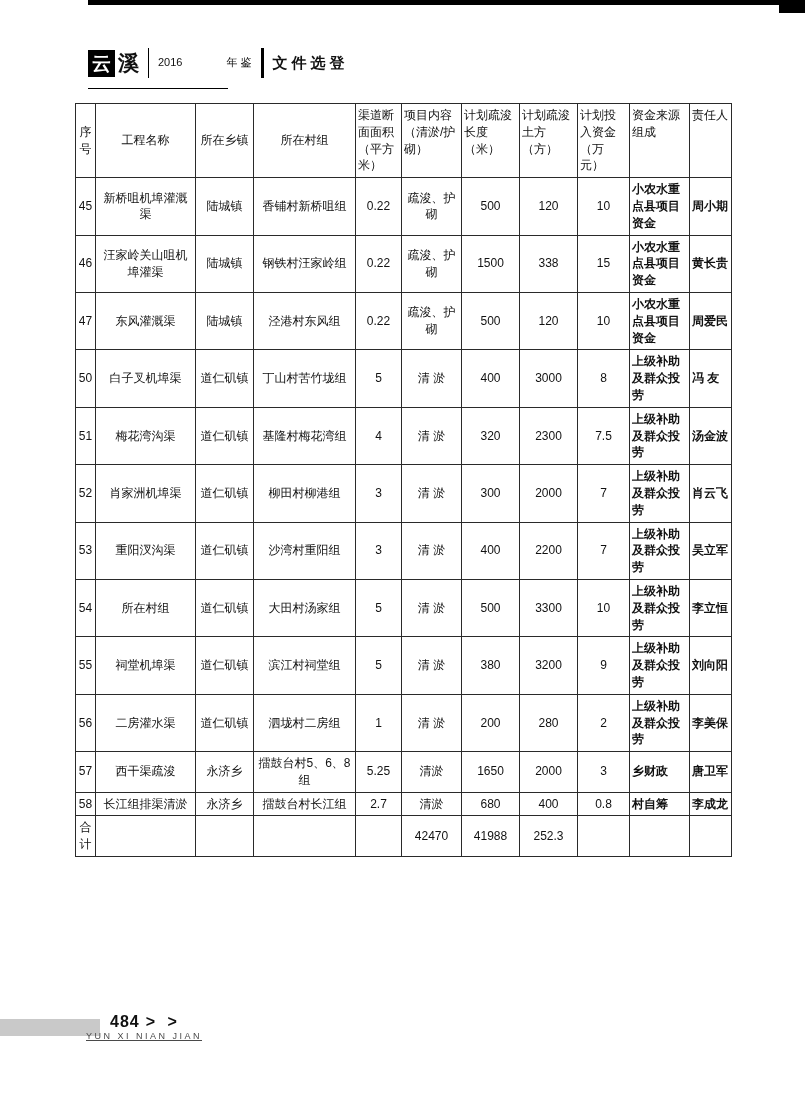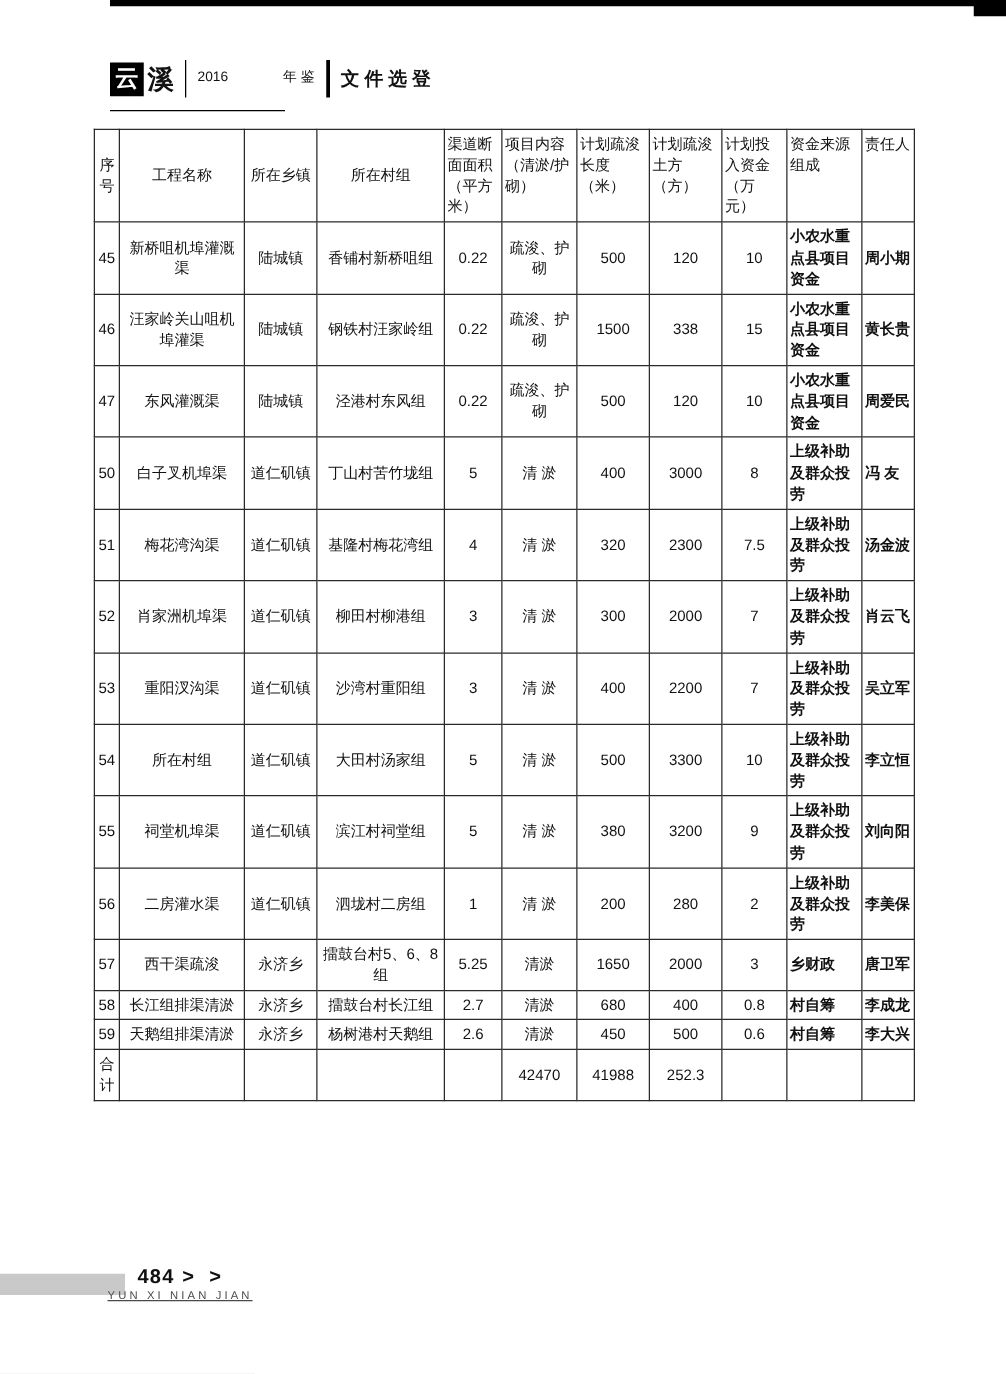--- a/index.html
+++ b/index.html
@@ -247,33 +247,20 @@
             <td>永济乡</td>
             <td>擂鼓台村长江组</td>
             <td>2.7</td>
             <td>清淤</td>
             <td>680</td>
             <td>400</td>
             <td>0.8</td>
             <td>村自筹</td>
             <td>李成龙</td>
           </tr>
-          <tr>
-            <td>59</td>
-            <td>天鹅组排渠清淤</td>
-            <td>永济乡</td>
-            <td>杨树港村天鹅组</td>
-            <td>2.6</td>
-            <td>清淤</td>
-            <td>450</td>
-            <td>500</td>
-            <td>0.6</td>
-            <td>村自筹</td>
-            <td>李大兴</td>
-          </tr>
         </tbody>
       <tfoot>
         <tr>
           <td>合计</td>
           <td></td>
           <td></td>
           <td></td>
           <td></td>
           <td>42470</td>
           <td>41988</td>

